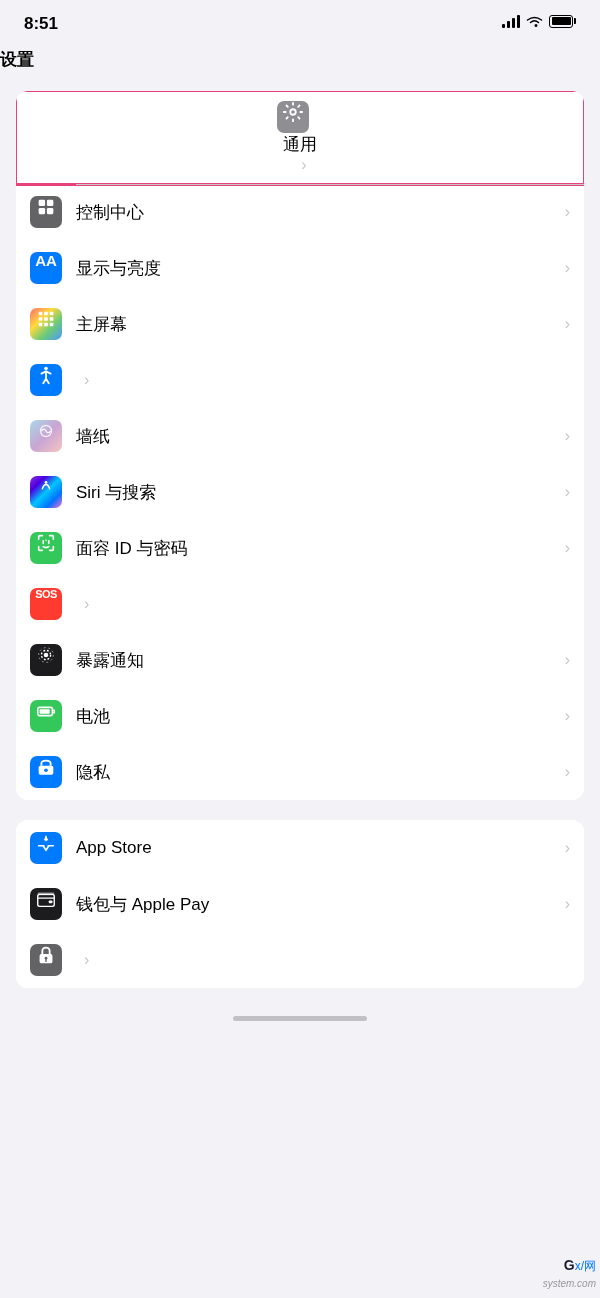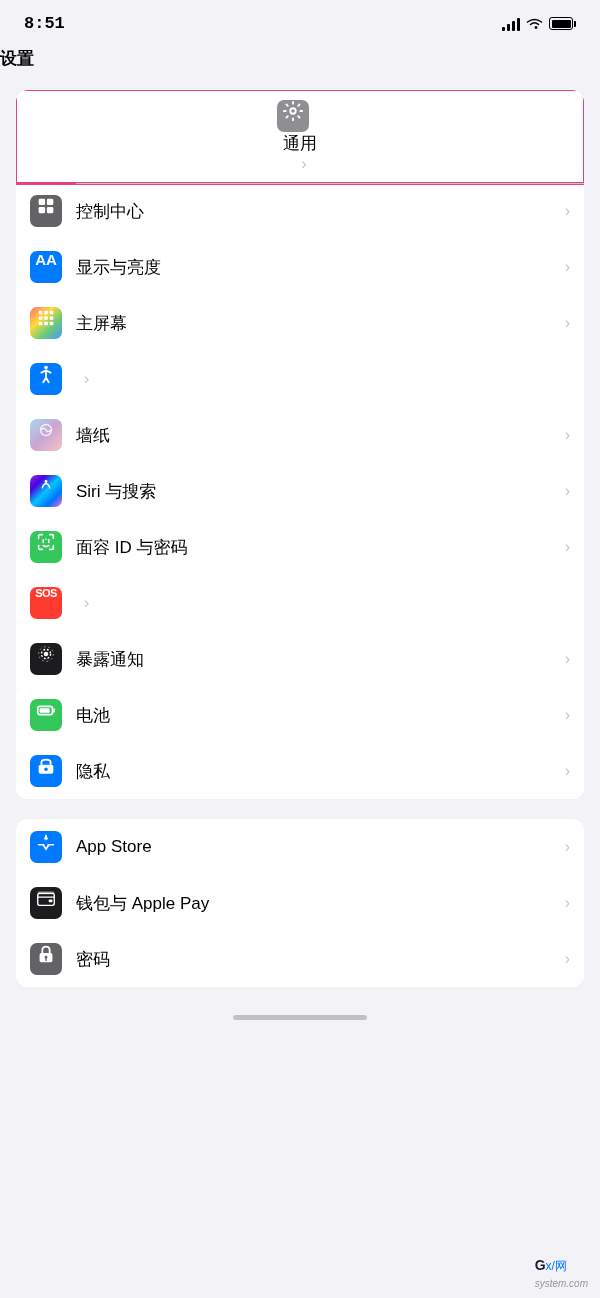--- a/index.html
+++ b/index.html
@@ -9,24 +9,23 @@
       min-height: 1298px;
       background: #f2f2f7;
       font-family: -apple-system, 'PingFang SC', 'Helvetica Neue', sans-serif;
       overflow-x: hidden;
     }
 
     
     .status-bar {
       display: flex;
       justify-content: space-between;
-      align-items: center;
+      align-items: flex-start;
       padding: 14px 24px 8px 24px;
       background: #f2f2f7;
-      font-family: Liberation Mono, monospace;
     }
     .status-time {
       font-size: 17px;
       font-weight: 600;
       color: #000;
     }
     .status-icons {
       display: flex;
       align-items: center;
       gap: 6px;
@@ -161,24 +160,25 @@
     
     .icon-svg {
       width: 22px;
       height: 22px;
     }
 
     
     .watermark {
       position: fixed;
       bottom: 8px;
-      right: 12px;
+      right: 4px;
       font-size: 13px;
       color: #007aff;
       font-weight: 500;
+      text-align: right;
     }
 
     
     .home-indicator {
       display: flex;
       justify-content: center;
       padding: 8px 0 6px;
     }
     .home-bar {
       width: 134px;
@@ -404,21 +404,20 @@
 
     <div class="settings-row">
       <div class="row-icon" style="background:#636366;">
         <svg class="icon-svg" viewBox="0 0 24 24" fill="none">
           <rect x="5" y="11" width="14" height="10" rx="2" fill="white"></rect>
           <path d="M8 11 L8 8 Q8 4 12 4 Q16 4 16 8 L16 11" stroke="white" stroke-width="2" fill="none"></path>
           <circle cx="12" cy="15.5" r="1.5" fill="#636366"></circle>
           <line x1="12" y1="17" x2="12" y2="19" stroke="#636366" stroke-width="1.5" stroke-linecap="round"></line>
         </svg>
       </div>
-      <span class="row-label">密码</span>
       <span class="row-chevron">›</span>
     </div>
 
   </div>
 
 </div>
 
 <div class="watermark">
   <span style="color:#1a1a2e;font-size:14px;font-weight:700;">G</span><span style="color:#007aff;font-size:12px;">x/网</span><br>
   <span style="color:#999;font-size:10px;font-style:italic;">system.com</span>

